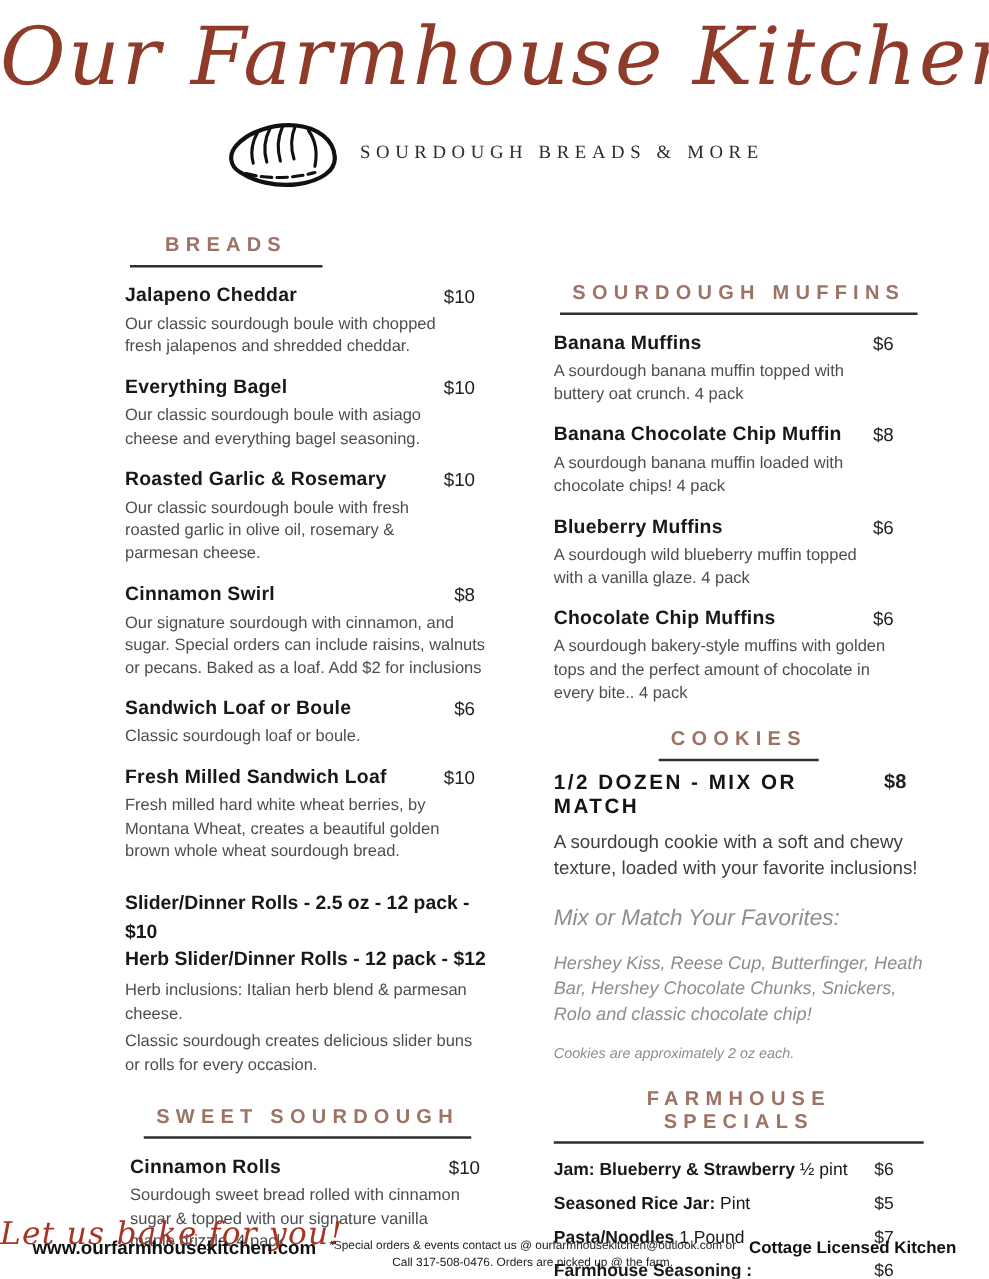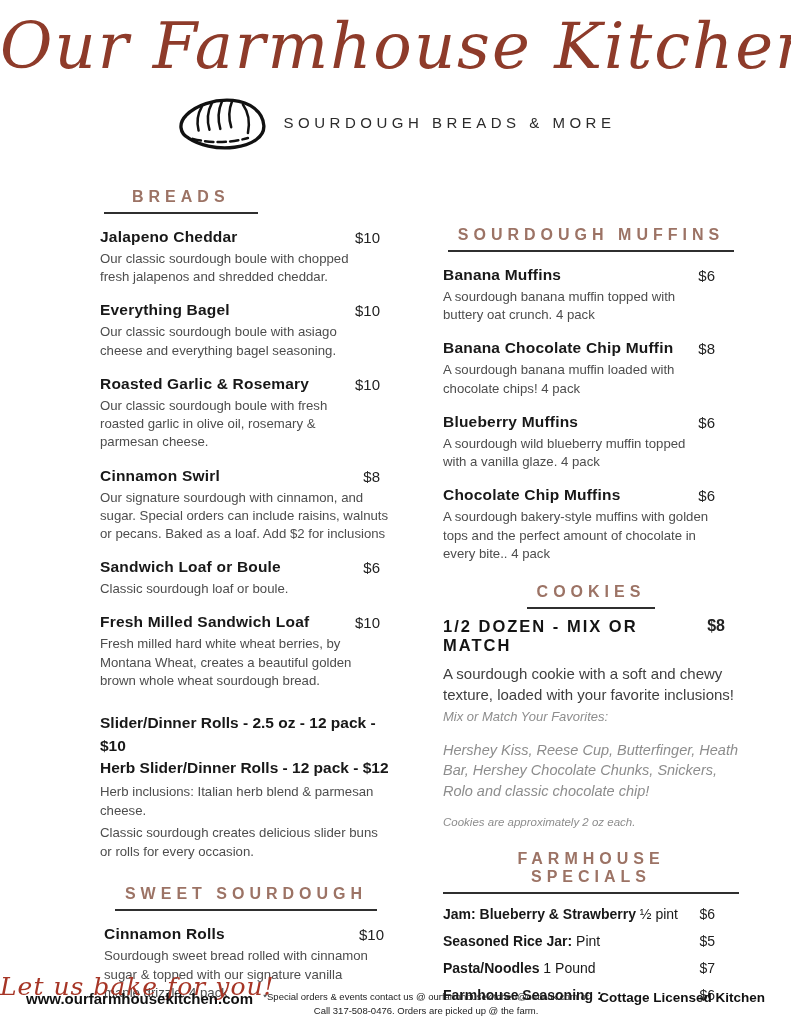--- a/index.html
+++ b/index.html
@@ -11,21 +11,21 @@
   
   .header { position:absolute; top:0; left:0; width:791px; text-align:center; }
   .title-script {
     font-family:"DejaVu Serif", serif; font-style:italic;
     font-size:64px; line-height:1.45; color:#8e3b2a; letter-spacing:2px;
     white-space:nowrap;
   }
   .tagline-row { display:flex; align-items:center; justify-content:center; gap:16px; margin-top:-2px; }
   .bread-icon svg { display:block; }
   .tagline {
-    font-size:15px; letter-spacing:4.5px; color:#2b2b2b; font-weight:500;
+    font-size:15px; letter-spacing:4.5px; color:#2b2b2b; font-weight:500;font-family:Liberation Serif, serif;
   }
   
   .col-left  { position:absolute; left:100px; top:188px; width:292px; }
   .col-right { position:absolute; left:443px; top:226px; width:296px; }
   
   .sec { text-align:center; margin-bottom:14px; }
   .sec-inner { display:inline-block; text-align:center; padding:0 10px 6px 10px; border-bottom:2px solid #2f2f2f; }
   .sec-title { font-size:16px; letter-spacing:5px; color:#9c7365; font-weight:600; }
   .sec.left-offset { text-align:left; padding-left:4px; }
   .sec.left-offset .sec-inner { padding:0 28px 6px 28px; }
@@ -40,21 +40,21 @@
   
   .rolls { margin-top:22px; }
   .rolls-line { font-weight:700; font-size:15.5px; color:#181818; line-height:1.45; }
   .rolls-desc { font-size:13.2px; color:#4d4d4d; line-height:1.4; margin-top:4px; max-width:300px; }
   
   .cookie-head { display:flex; justify-content:space-between; width:282px; margin-top:2px; }
   .cookie-name { font-weight:700; font-size:16.5px; letter-spacing:2px; color:#141414; }
   .cookie-price { font-size:16px; font-weight:600; color:#222; }
   .cookie-desc { font-size:15px; color:#3f3f3f; line-height:1.4; margin-top:8px; max-width:300px; }
   .it-gray { font-style:italic; color:#8d8d8d; }
-  .mix-title { font-size:13px; margin-top:4px; }
+  .mix-title { font-size:18px; margin-top:19px; }
   .mix-sub { font-size:12px; margin-top:2px; }
   .flavors { font-size:14.5px; line-height:1.4; margin-top:16px; max-width:310px; }
   .cookie-note { font-size:11.5px; margin-top:15px; }
   
   .spec-row { display:flex; justify-content:space-between; width:272px; margin-bottom:11px; }
   .spec-name { font-size:14px; color:#181818; }
   .spec-name b { font-weight:700;margin-top:37px; }
   .spec-price { font-size:14px; color:#222; }
   
   .footer-script {

